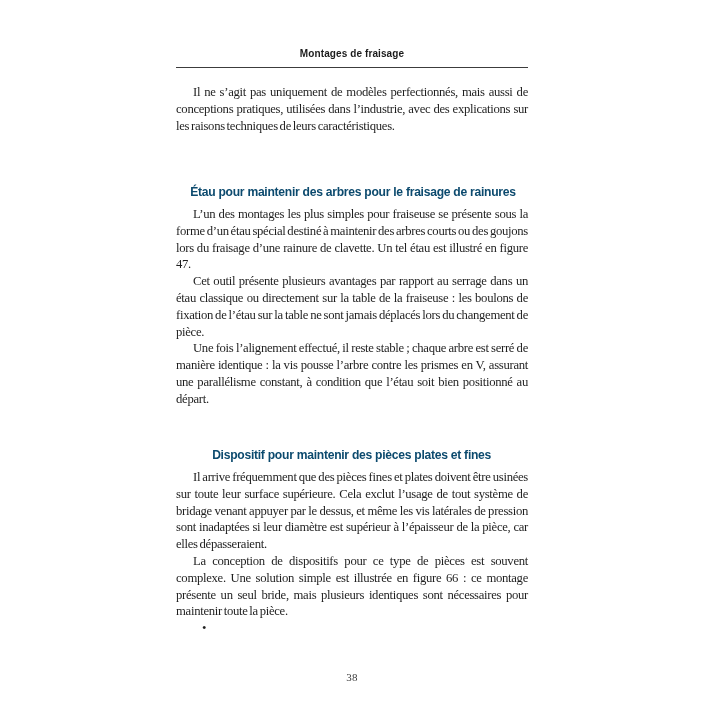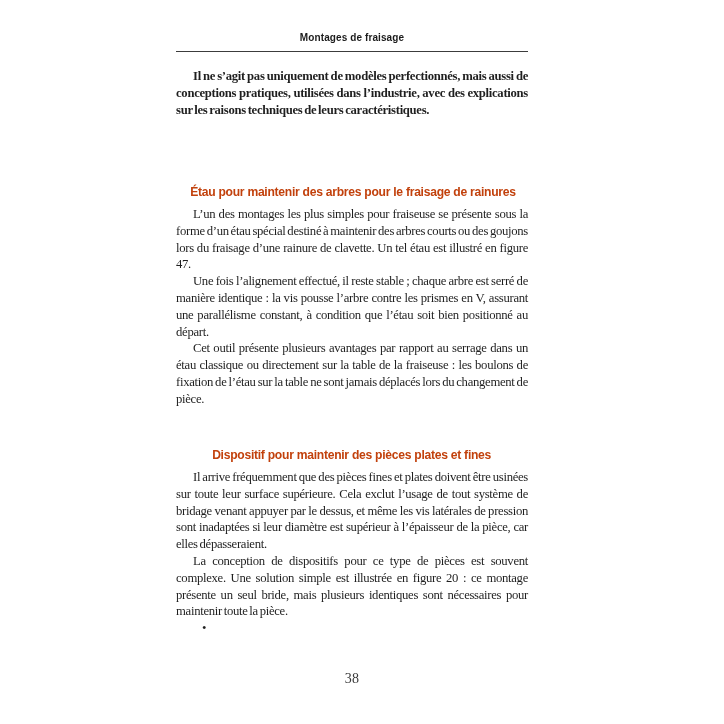--- a/index.html
+++ b/index.html
@@ -21,21 +21,21 @@
     left: 176px;
     top: 0;
     width: 352px;
     height: 724px;
   }
   .block {
     position: absolute;
     left: 0;
     width: 352px;
   }
-  .block-header { top: 0; }
+  .block-header { top: 16px; }
   .block-section-1 { top: 181px; }
   .block-section-2 { top: 444px; }
 
   .running-head {
     margin-top: 31px;
     text-align: center;
     font-family: "Liberation Sans", sans-serif;
     font-weight: 700;
     font-size: 10px;
     line-height: 13px;
@@ -52,32 +52,32 @@
     font-size: 12.7px;
     line-height: 16.8px;
     text-align: justify;
     letter-spacing: -0.3px;
     word-spacing: -1.1px;
   }
   .bodytext p {
     margin: 0;
     text-indent: 17px;
   }
-  .first-para { margin-top: 16px !important; font-weight: bold; }
+  .first-para { margin-top: 16px !important; }
 
   .section-heading {
     margin: 0 0 6px 0;
     padding-top: 3px;
     text-align: center;
     font-family: "Liberation Sans", sans-serif;
     font-weight: 700;
     font-size: 13.2px;
     line-height: 16px;
     letter-spacing: -0.3px;
-    color: #c2410c;
+    color: #0c4a6e;
   }
   .section-heading .condense {
     display: inline-block;
     transform: scaleX(0.92);
     transform-origin: center;
     white-space: nowrap;
   }
   .journal-italic { font-style: italic; }
 
   .bullet-line {
@@ -91,21 +91,21 @@
     position: absolute;
     left: 26px;
     top: 0;
   }
   .folio {
     position: absolute;
     top: 671px;
     left: 0;
     width: 352px;
     text-align: center;
-    font-size: 14px;
+    font-size: 11px;
     color: #3a3a3a;
     letter-spacing: 0.2px;
   }
 </style>
 </head>
 <body>
 
 <div class="page">
   <div class="column">
 
@@ -114,29 +114,29 @@
       <hr class="head-rule">
       <div class="bodytext">
         <p class="first-para">Il ne s’agit pas uniquement de modèles perfectionnés, mais aussi de conceptions pratiques, utilisées dans l’industrie, avec des explications sur les raisons techniques de leurs caractéristiques.</p>
       </div>
     </div>
 
     <div class="block block-section-1">
       <h2 class="section-heading"><span class="condense">Étau pour maintenir des arbres pour le fraisage de rainures</span></h2>
       <div class="bodytext">
         <p>L’un des montages les plus simples pour fraiseuse se présente sous la forme d’un étau spécial destiné à maintenir des arbres courts ou des goujons lors du fraisage d’une rainure de clavette. Un tel étau est illustré en figure 47.</p>
+        <p>Cet outil présente plusieurs avantages par rapport au serrage dans un étau classique ou directement sur la table de la fraiseuse : les boulons de fixation de l’étau sur la table ne sont jamais déplacés lors du changement de pièce.</p>
         <p>Une fois l’alignement effectué, il reste stable ; chaque arbre est serré de manière identique : la vis pousse l’arbre contre les prismes en V, assurant une parallélisme constant, à condition que l’étau soit bien positionné au départ.</p>
-        <p>Cet outil présente plusieurs avantages par rapport au serrage dans un étau classique ou directement sur la table de la fraiseuse : les boulons de fixation de l’étau sur la table ne sont jamais déplacés lors du changement de pièce.</p>
       </div>
     </div>
 
     <div class="block block-section-2">
       <h2 class="section-heading"><span class="condense">Dispositif pour maintenir des pièces plates et fines</span></h2>
       <div class="bodytext">
         <p>Il arrive fréquemment que des pièces fines et plates doivent être usinées sur toute leur surface supérieure. Cela exclut l’usage de tout système de bridage venant appuyer par le dessus, et même les vis latérales de pression sont inadaptées si leur diamètre est supérieur à l’épaisseur de la pièce, car elles dépasseraient.</p>
-        <p>La conception de dispositifs pour ce type de pièces est souvent complexe. Une solution simple est illustrée en figure 20 : ce montage présente un seul bride, mais plusieurs identiques sont nécessaires pour maintenir toute la pièce.</p>
+        <p>La conception de dispositifs pour ce type de pièces est souvent complexe. Une solution simple est illustrée en figure 66 : ce montage présente un seul bride, mais plusieurs identiques sont nécessaires pour maintenir toute la pièce.</p>
         <p class="bullet-line"><span class="bullet-marker">•</span></p>
       </div>
     </div>
 
     <div class="folio">38</div>
   </div>
 </div>
 
 </body></html>

